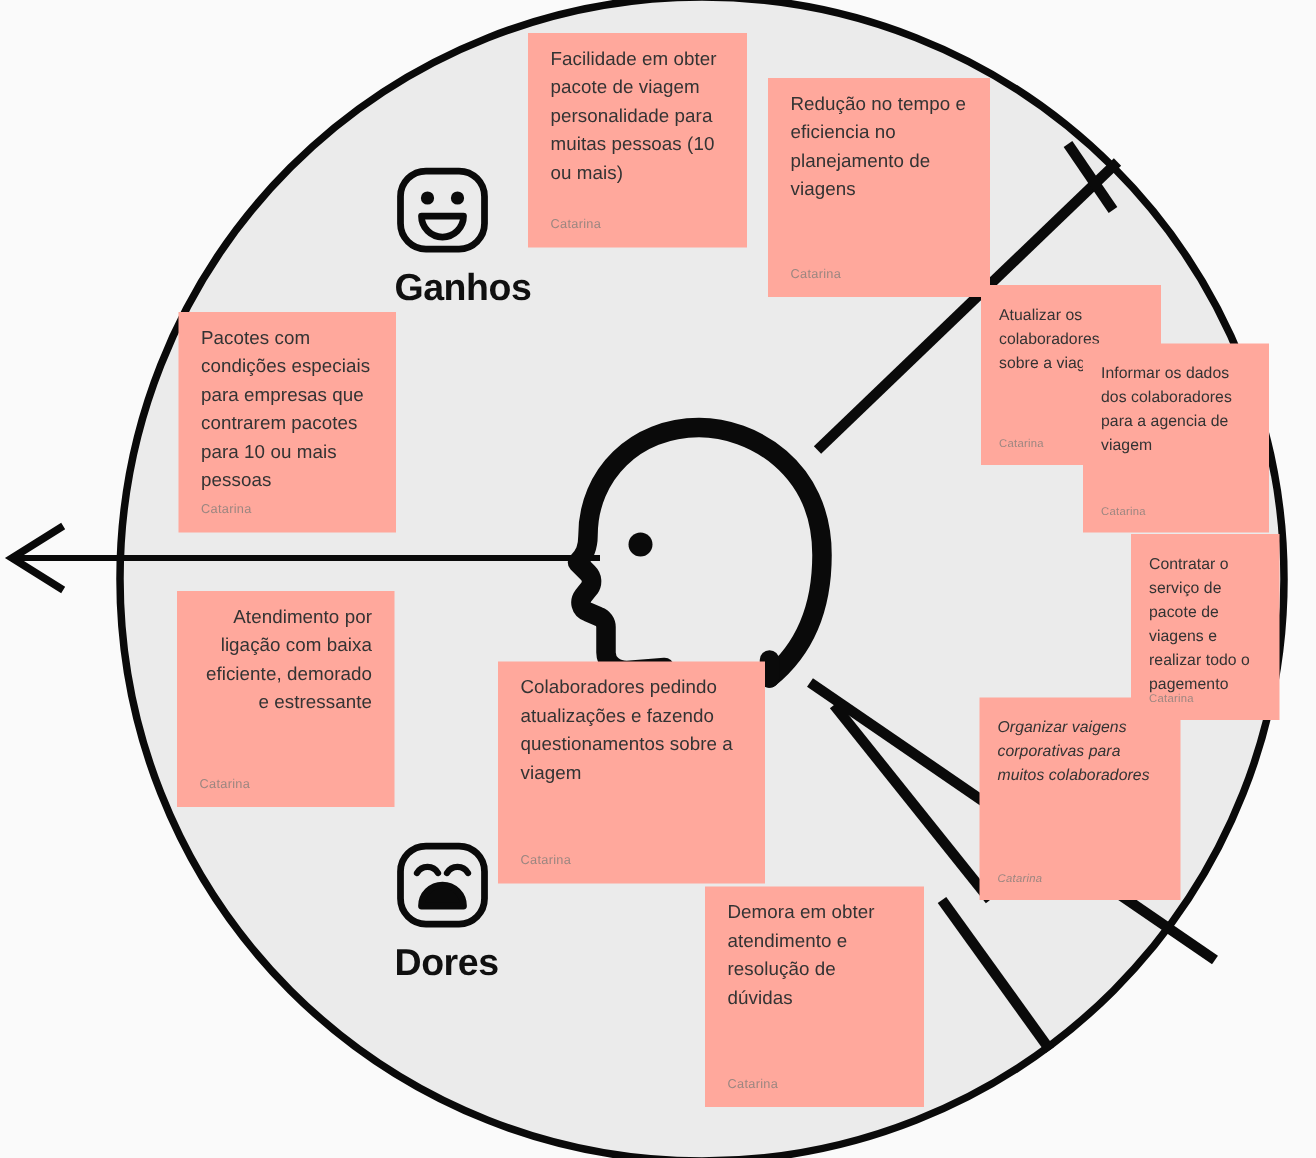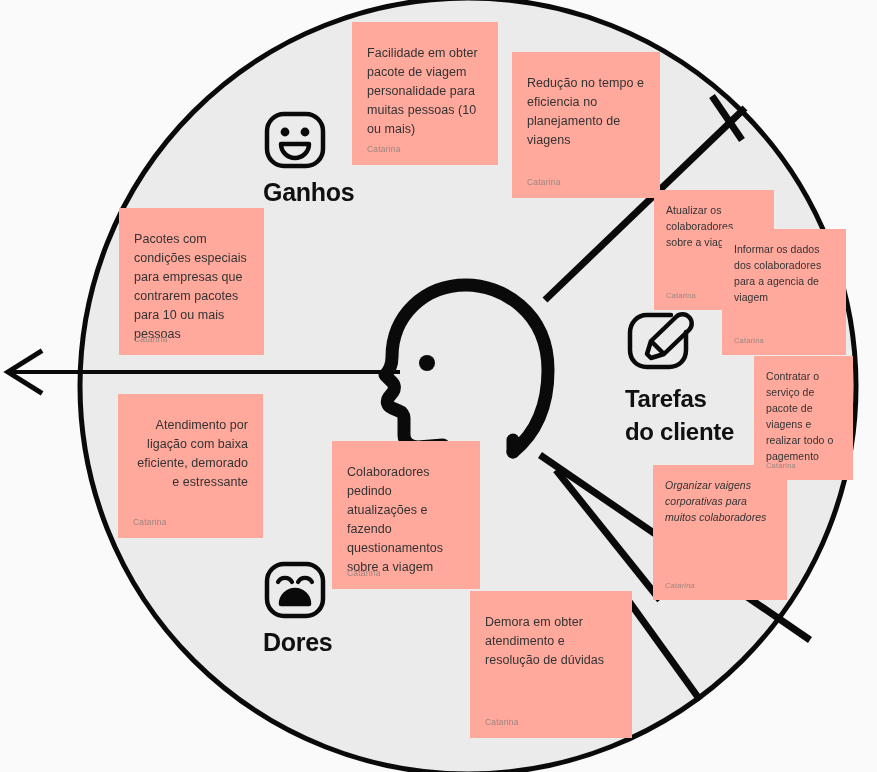--- a/index.html
+++ b/index.html
@@ -20,21 +20,21 @@
     left: 0; top: 0;
     width: 877px;
     height: 772px;
   }
 
   
   .note {
     position: absolute;
     background: #FFA89C;
     box-sizing: border-box;
-    padding: 22px 15px 0 15px;
+    padding: 8px 15px 0 15px;
     color: #2B2B2B;
   }
   .note-text {
     font-size: 12.5px;
     line-height: 19px;
     letter-spacing: 0.05px;
     white-space: pre-wrap;
     color: #333333;
   }
   .note-author {
@@ -136,30 +136,20 @@
   <div class="section" style="left:263px; top:560px;">
     <svg class="section-icon" width="64" height="60" viewBox="0 0 64 60">
       <rect x="4" y="4" width="56" height="52" rx="17" ry="17" fill="none" stroke="#0A0A0A" stroke-width="4.5"></rect>
       <path d="M15 22 A 8 8 0 0 1 29 22" fill="none" stroke="#0A0A0A" stroke-width="4.2" stroke-linecap="round"></path>
       <path d="M35 22 A 8 8 0 0 1 49 22" fill="none" stroke="#0A0A0A" stroke-width="4.2" stroke-linecap="round"></path>
       <path d="M18 44 A 14 14 0 0 1 46 44 Z" fill="#0A0A0A" stroke="#0A0A0A" stroke-width="4.5" stroke-linejoin="round"></path>
     </svg>
     <div class="section-title" style="margin-top:6px;">Dores</div>
   </div>
 
-  <div class="section" style="left:625px; top:308px;">
-    <svg class="section-icon" width="70" height="66" viewBox="0 0 70 66">
-      <path d="M46 7 H 22 C 12 7 5 15 5 25 V 42 C 5 52 12 59 22 59
-               H 44 C 54 59 61 52 61 42 V 24" fill="none" stroke="#0A0A0A" stroke-width="4.5" stroke-linecap="round"></path>
-      <path d="M22 46 L 26 33 L 51 9 A 9 9 0 0 1 64 22 L 39 46 L 26 50 Z" fill="none" stroke="#0A0A0A" stroke-width="4.5" stroke-linejoin="round"></path>
-      <path d="M26 33 L 39 46" fill="none" stroke="#0A0A0A" stroke-width="4.5"></path>
-    </svg>
-    <div class="section-title small" style="margin-top:8px;">Tarefas
-do cliente</div>
-  </div>
 
   <div class="note" style="left:352px; top:22px; width:146px; height:143px; z-index:6;">
     <div class="note-text">Facilidade em obter pacote de viagem personalidade para muitas pessoas (10 ou mais)</div>
     <div class="note-author">Catarina</div>
   </div>
 
   <div class="note" style="left:512px; top:52px; width:148px; height:146px; z-index:5;">
     <div class="note-text">Redução no tempo e eficiencia no planejamento de viagens</div>
     <div class="note-author">Catarina</div>
   </div>
@@ -187,23 +177,23 @@
   <div class="note small" style="left:653px; top:465px; width:134px; height:135px; z-index:6;font-style:italic;">
     <div class="note-text">Organizar vaigens corporativas para muitos colaboradores</div>
     <div class="note-author">Catarina</div>
   </div>
 
   <div class="note" style="left:118px; top:394px; width:145px; height:144px; z-index:5;text-align:right;">
     <div class="note-text">Atendimento por ligação com baixa eficiente, demorado e estressante</div>
     <div class="note-author">Catarina</div>
   </div>
 
-  <div class="note" style="left:332px; top:441px; width:148px; height:148px; z-index:7;">
+  <div class="note" style="left:332px; top:441px; width:178px; height:148px; z-index:7;">
     <div class="note-text">Colaboradores pedindo atualizações e fazendo questionamentos sobre a viagem</div>
     <div class="note-author">Catarina</div>
   </div>
 
-  <div class="note" style="left:470px; top:591px; width:162px; height:147px; z-index:8;">
+  <div class="note" style="left:470px; top:591px; width:146px; height:147px; z-index:8;">
     <div class="note-text">Demora em obter atendimento e resolução de dúvidas</div>
     <div class="note-author">Catarina</div>
   </div>
 
 </div>
 
 </body></html>

